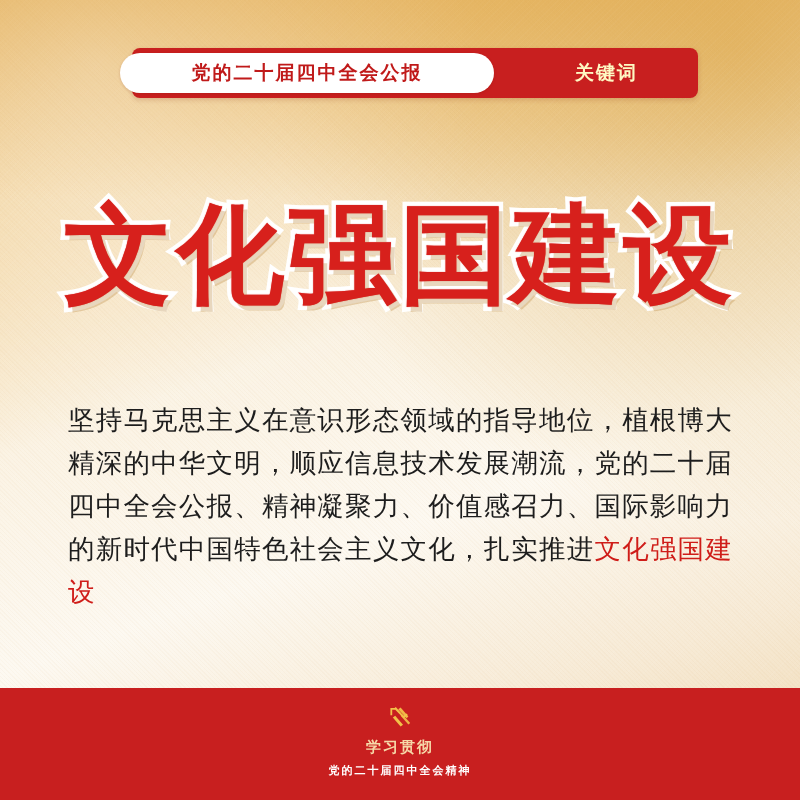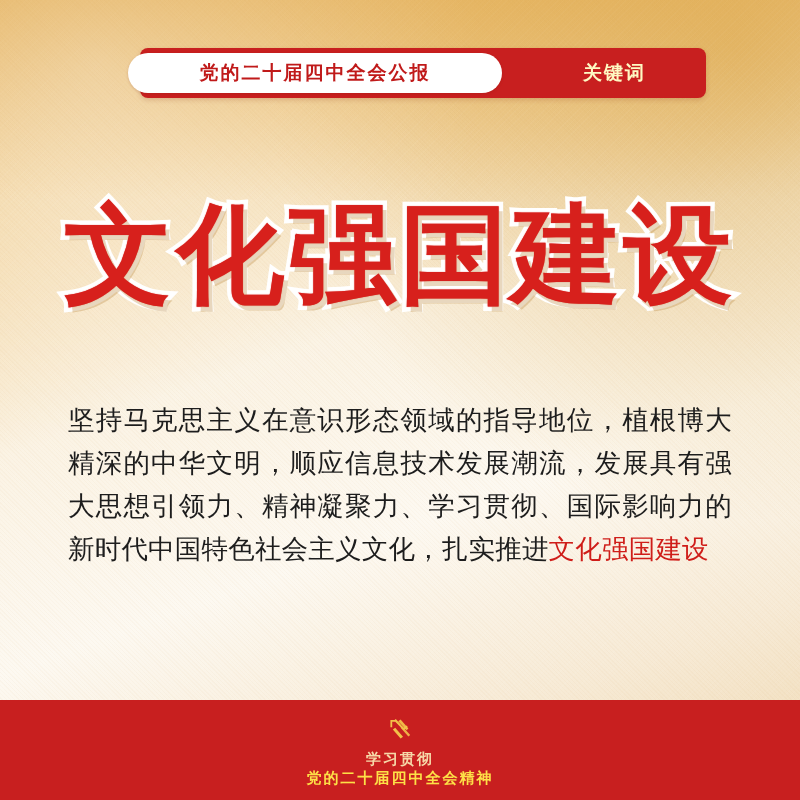--- a/index.html
+++ b/index.html
@@ -39,21 +39,21 @@
     position: absolute;
     left: 0; right: 0; top: 0;
     height: 200px;
     background: linear-gradient(180deg, rgba(224,166,70,0.45) 0%, rgba(224,166,70,0.0) 100%);
     pointer-events: none;
   }
 
   
   .ribbon {
     position: absolute;
-    left: 140px;
+    left: 132px;
     top: 48px;
     width: 566px;
     height: 50px;
     background: #c81f1f;
     border-radius: 8px 8px 8px 8px;
     display: flex;
     align-items: center;
     z-index: 3;
     box-shadow: 0 2px 5px rgba(120,30,10,0.18);
     font-family: Liberation Mono, monospace;
@@ -135,21 +135,21 @@
   .body-text .hl {
     color: #cf1d19;
   }
 
   
   .footer {
     position: absolute;
     left: 0;
     right: 0;
     bottom: 0;
-    height: 100px;
+    height: 112px;
     background: #c81f1f;
     z-index: 3;
     padding-left: 25px;
   }
   .footer-inner {
     position: absolute;
     left: 0; right: 0;
     top: 14px;
     display: flex;
     flex-direction: column;
@@ -163,25 +163,25 @@
   }
   .emblem svg { display: block; }
   .footer-line1 {
     color: #f6d8a8;
     font-size: 15px;
     font-weight: bold;
     letter-spacing: 2px;
     margin-top: 2px;
   }
   .footer-line2 {
-    color: #fde047;
-    font-size: 15px;
-    font-weight: bold;
-    letter-spacing: 2px;
-    margin-top: 0;
+    color: #ffffff;
+    font-size: 11px;
+    font-weight: bold;
+    letter-spacing: 2px;
+    margin-top: 6px;
   }
 </style>
 </head>
 <body>
 
 <div class="poster">
 
   <div class="ribbon">
     <div class="ribbon-pill">
       <span>党的二十届四中全会公报</span>
@@ -189,21 +189,21 @@
     <div class="ribbon-keyword">
       <span>关键词</span>
     </div>
   </div>
 
   <div class="headline">
     <span>文化强国建设</span>
   </div>
 
   <div class="body-text">
-    <span>坚持马克思主义在意识形态领域的指导地位，植根博大精深的中华文明，顺应信息技术发展潮流，发展具有强大思想引领力、精神凝聚力、学习贯彻、国际影响力的新时代中国特色社会主义文化，扎实推进</span><span class="hl">文化强国建设</span>
+    <span>坚持马克思主义在意识形态领域的指导地位，植根博大精深的中华文明，顺应信息技术发展潮流，党的二十届四中全会公报、精神凝聚力、价值感召力、国际影响力的新时代中国特色社会主义文化，扎实推进</span><span class="hl">文化强国建设</span>
   </div>
 
   <div class="footer">
     <div class="footer-inner">
       <div class="emblem">
         <svg width="30" height="30" viewBox="0 0 100 100" aria-hidden="true">
           <g fill="#f2c14a">
             <path d="M18 20 L34 20 L34 26 L24 26 L24 44 L18 44 Z"></path>
             <path d="M30 22 L36 17 L62 46 L72 38 L76 43 L62 54 Z"></path>
             <path d="M44 24 L52 18 L78 48 L72 54 Z" opacity="0.95"></path>

